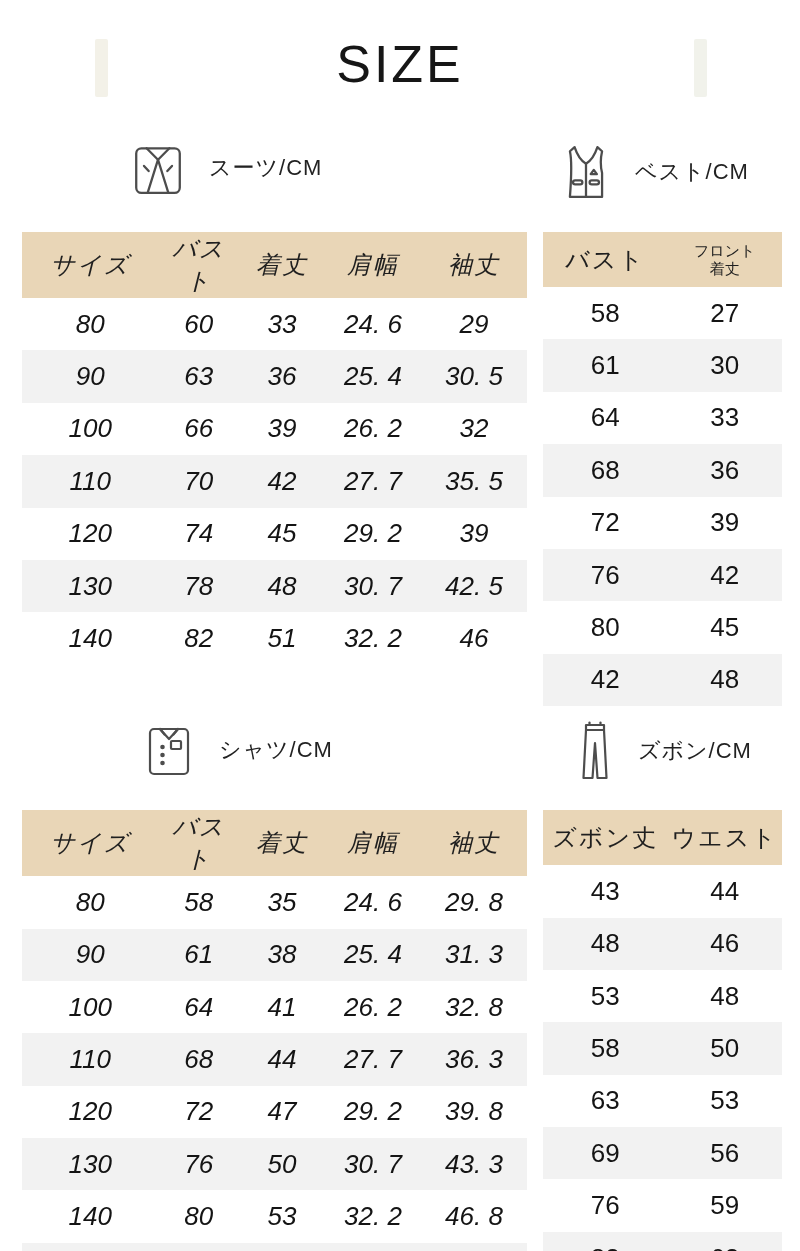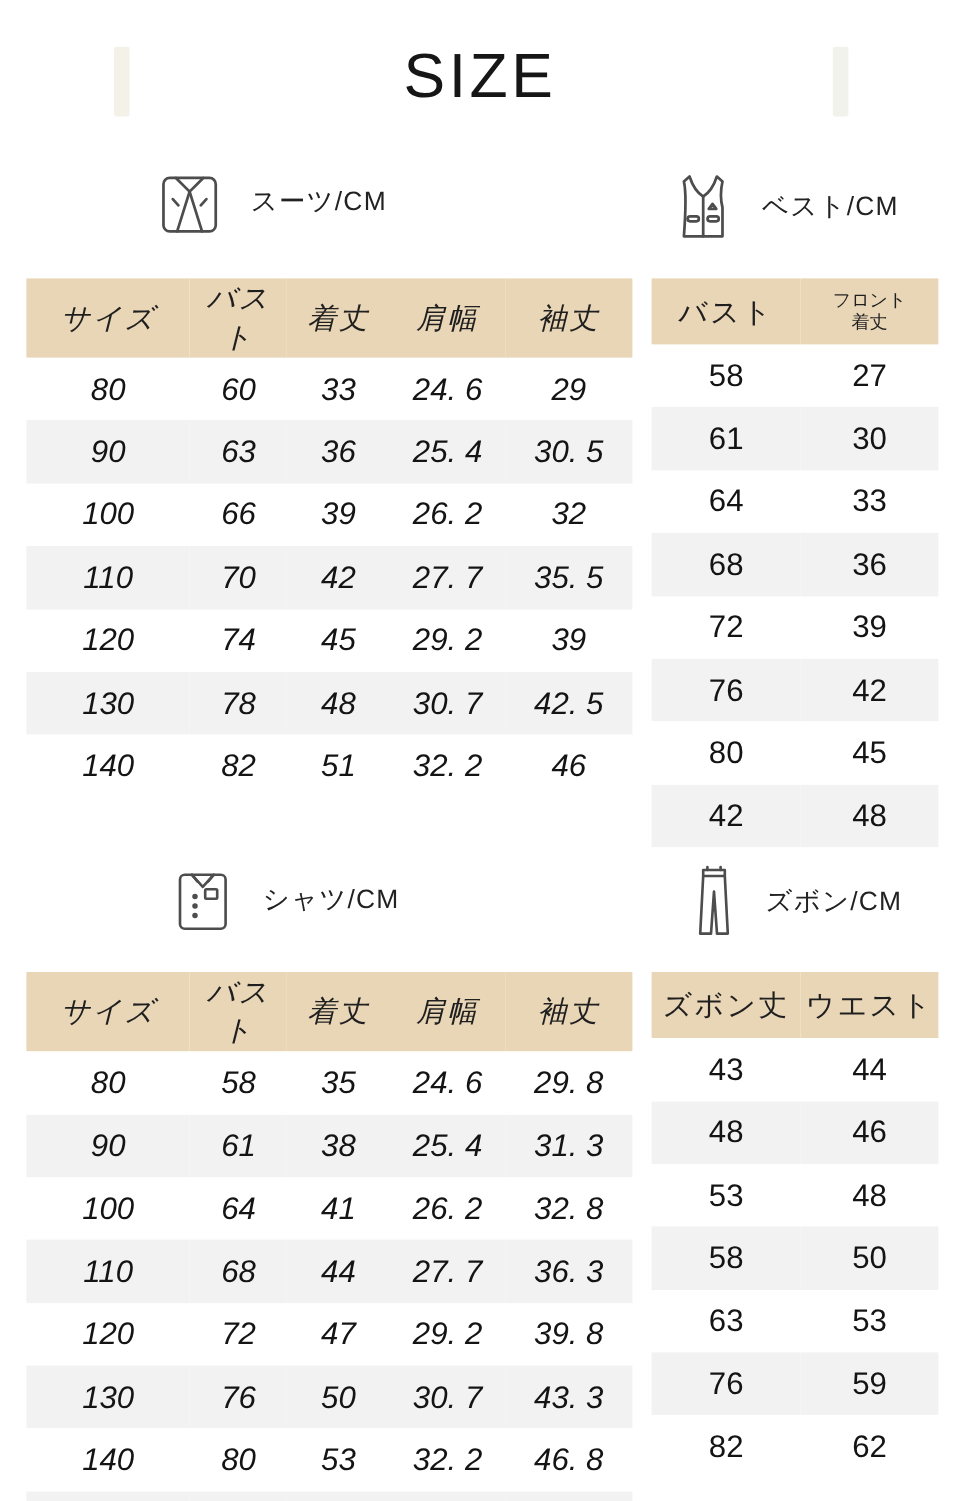--- a/index.html
+++ b/index.html
@@ -348,20 +348,24 @@
           </tr>
           <tr>
             <td>58</td>
             <td>50</td>
           </tr>
           <tr>
             <td>63</td>
             <td>53</td>
           </tr>
           <tr>
+            <td>69</td>
+            <td>56</td>
+          </tr>
+          <tr>
             <td>76</td>
             <td>59</td>
           </tr>
           <tr>
             <td>82</td>
             <td>62</td>
           </tr>
         </tbody>
       </table>
   </div>

